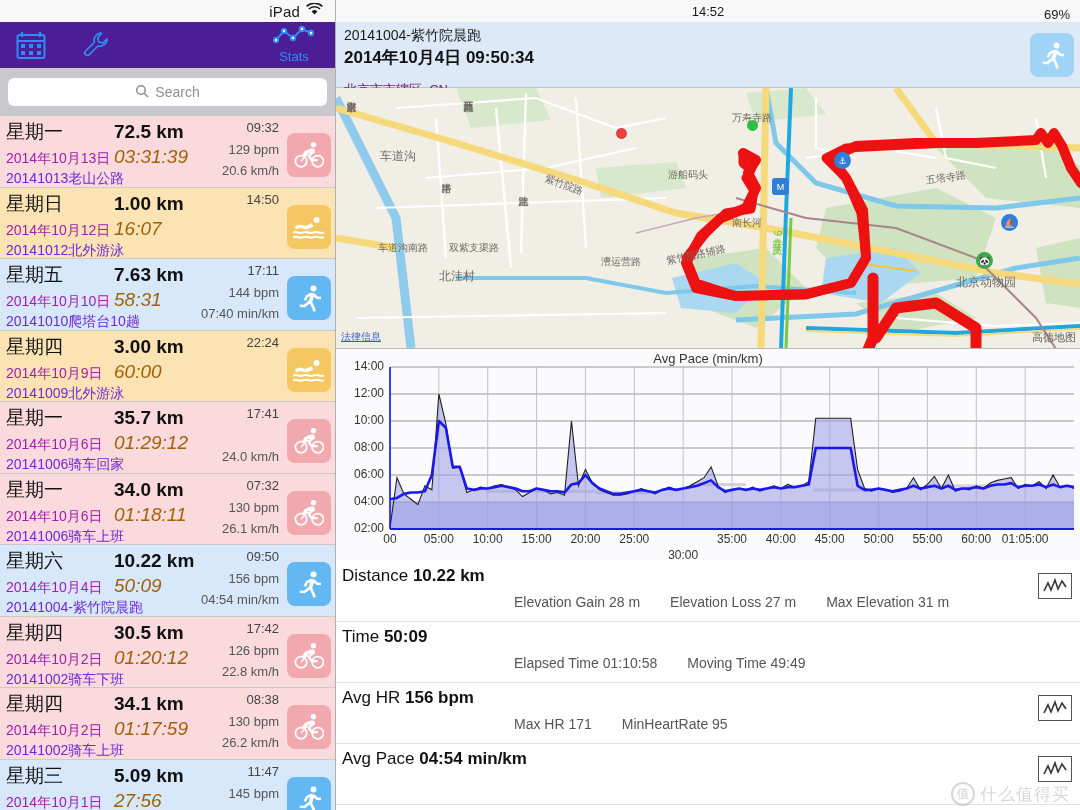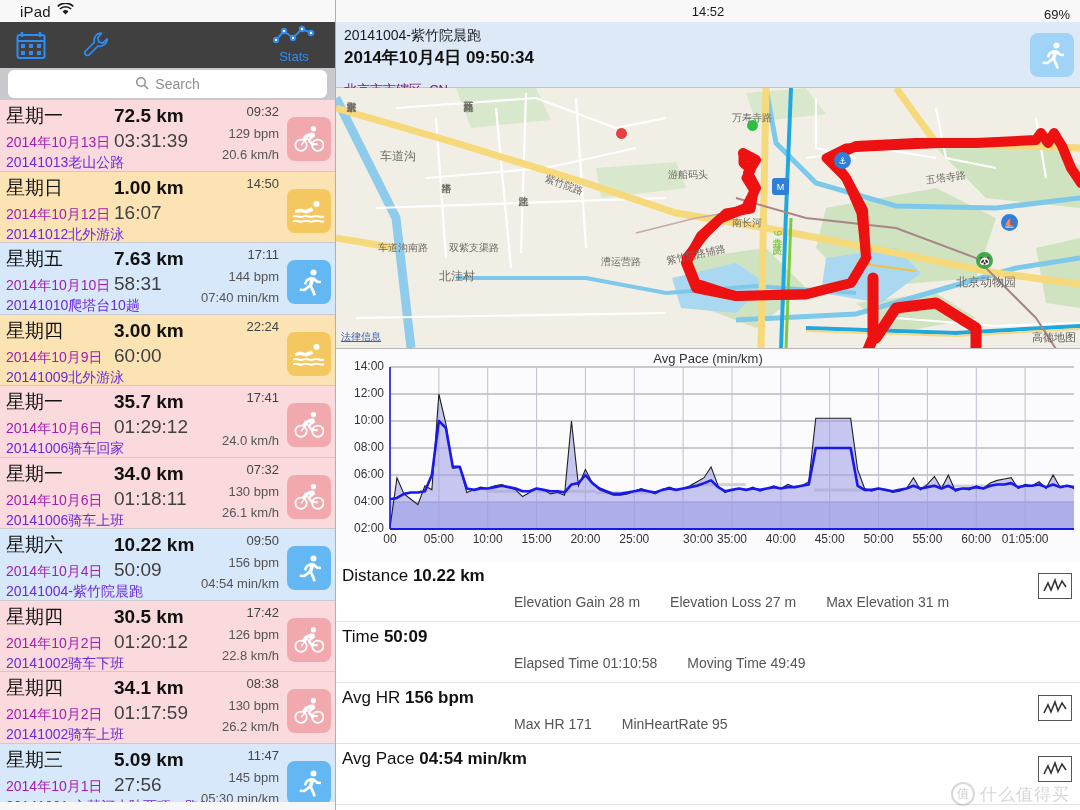--- a/index.html
+++ b/index.html
@@ -8,47 +8,47 @@
     font-family: "Liberation Sans", "DejaVu Sans", sans-serif;
     overflow: hidden; background: #fff;
   }
   #app { position: relative; width: 1080px; height: 810px; display: flex; }
 
   
   #left { width: 336px; height: 810px; background: #f7f7f7; position: relative;
           border-right: 1px solid #b0b0b0; overflow: hidden; }
 
   .statusbar-left { height: 22px; display: flex; align-items: center;
-                    padding: 0 20px; font-size: 14px; color: #1a1a1a;
-                    background: #f8f8f8; }
+                    padding: 0 12px; font-size: 14px; color: #1a1a1a;
+                    background: #f8f8f8; justify-content: flex-end; }
   .statusbar-left .sb-name { font-size: 15px; letter-spacing: .2px; }
   .wifi-glyph { margin-left: 6px; display: inline-block; }
 
-  .toolbar { height: 46px; background: #404040; display: flex;
+  .toolbar { height: 46px; background: #4c1d95; display: flex;
              align-items: center; padding: 0 14px; position: relative; }
   .tb-icon { width: 34px; height: 34px; display: flex; align-items: center;
              justify-content: center; }
   .tb-icon.wrench { margin-left: 32px; }
   .tb-stats { position: absolute; right: 14px; top: 3px; width: 54px;
               display: flex; flex-direction: column; align-items: center; }
   .tb-stats .lbl { font-size: 13px; color: #2f8cf4; margin-top: -2px; }
 
-  .searchbar { height: 32px; background: #c8c8cd; display: flex;
+  .searchbar { height: 48px; background: #c8c8cd; display: flex;
                align-items: center; padding: 0 8px; }
   .searchfield { flex: 1; height: 28px; background: #fff; border-radius: 6px;
                  display: flex; align-items: center; justify-content: center;
                  gap: 6px; color: #8e8e93; font-size: 14px; }
 
   .list { height: 702px; overflow: hidden; }
   .row { position: relative; height: 71.5px; padding: 3px 0 0 6px;
          border-bottom: 1px solid #c9c9ce; }
   .row .top { display: flex; align-items: baseline; }
   .row .day { width: 108px; font-size: 19px; color: #111; }
   .row .dist { font-size: 19px; font-weight: bold; color: #111; }
-  .row .dur  { font-size: 19px; color: #404040; }
+  .row .dur  { font-size: 19px; color: #a16207; font-style: italic; }
   .row .date { width: 108px; font-size: 14px; color: #a21caf; }
   .row .mid  { display: flex; align-items: baseline; margin-top: 1px; }
   .row .name { font-size: 14px; color: #6d28d9; margin-top: 2px;
                white-space: nowrap; }
   .row .r1, .row .r2, .row .r3 { position: absolute; right: 56px;
                text-align: right; color: #555; }
   .row .r1 { top: 4px;  font-size: 13px; color: #444; }
   .row .r2 { top: 26px; font-size: 13px; }
   .row .r3 { top: 47px; font-size: 13px; }
   .row .sporticon { position: absolute; right: 4px; top: 17px; width: 44px;
@@ -599,21 +599,21 @@
           <div class="ytick" style="left: 2px; top: 37px;">12:00</div>
           <div class="ytick" style="left: 2px; top: 10px;">14:00</div>
         </div>
       <div id="chart-xticks">
           <div class="xtick" style="left: 24px; top: 183px;">00</div>
           <div class="xtick" style="left: 72.8571px; top: 183px;">05:00</div>
           <div class="xtick" style="left: 121.714px; top: 183px;">10:00</div>
           <div class="xtick" style="left: 170.571px; top: 183px;">15:00</div>
           <div class="xtick" style="left: 219.429px; top: 183px;">20:00</div>
           <div class="xtick" style="left: 268.286px; top: 183px;">25:00</div>
-          <div class="xtick" style="left: 317.143px; top: 183px; text-align: right;">30:00</div>
+          <div class="xtick" style="left: 317.143px; top: 199px;">30:00</div>
           <div class="xtick" style="left: 366px; top: 183px;">35:00</div>
           <div class="xtick" style="left: 414.857px; top: 183px;">40:00</div>
           <div class="xtick" style="left: 463.714px; top: 183px;">45:00</div>
           <div class="xtick" style="left: 512.571px; top: 183px;">50:00</div>
           <div class="xtick" style="left: 561.429px; top: 183px;">55:00</div>
           <div class="xtick" style="left: 610.286px; top: 183px;">60:00</div>
           <div class="xtick" style="left: 659.143px; top: 183px;">01:05:00</div>
         </div>
     </div>
 

